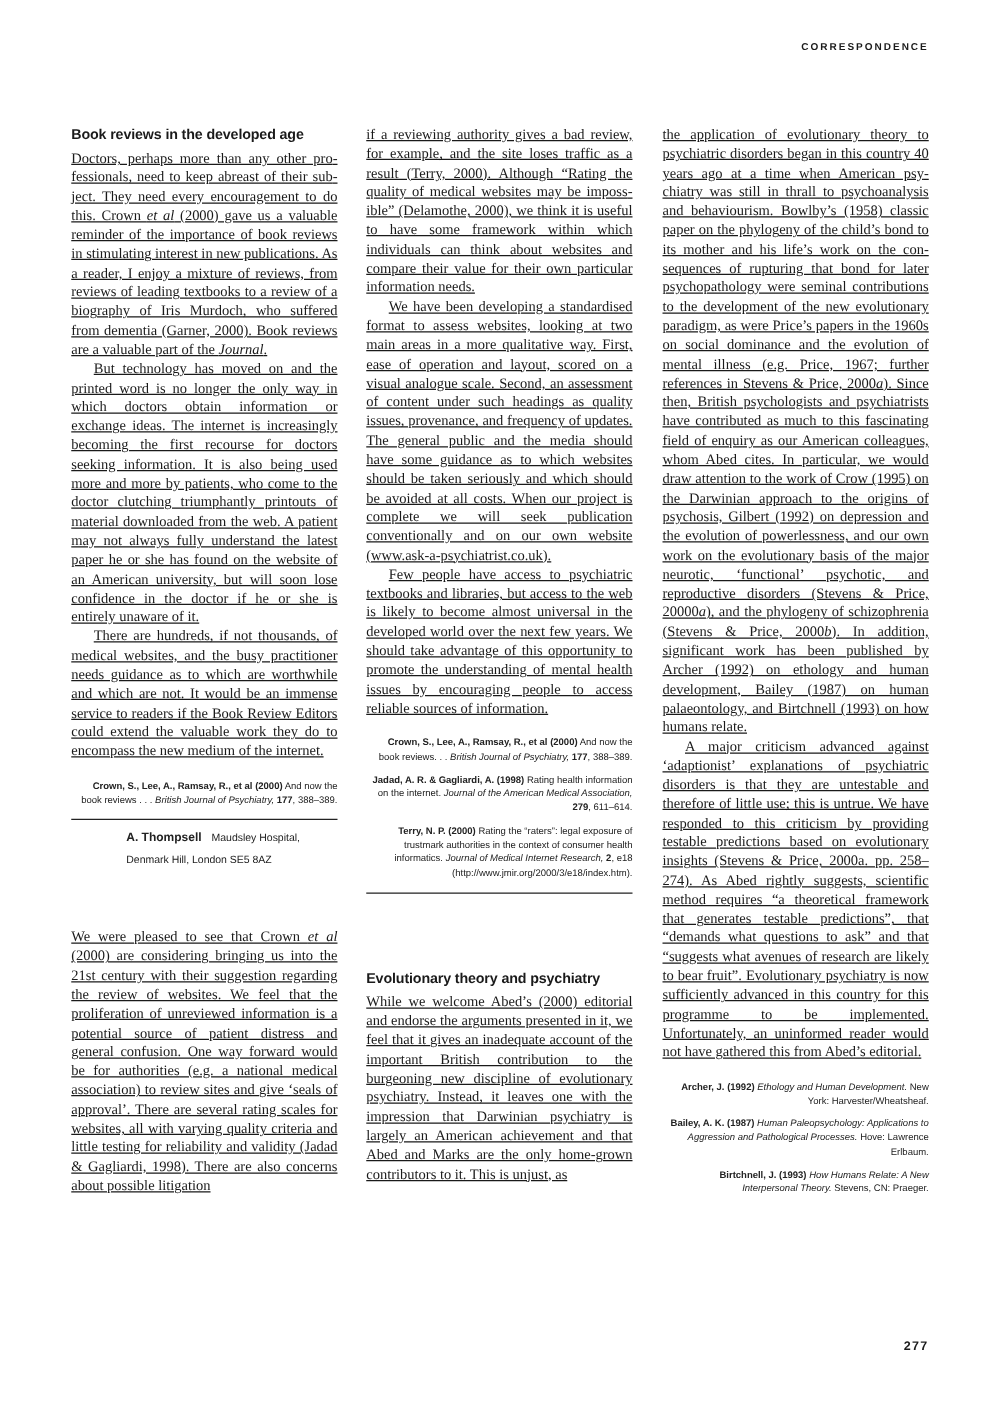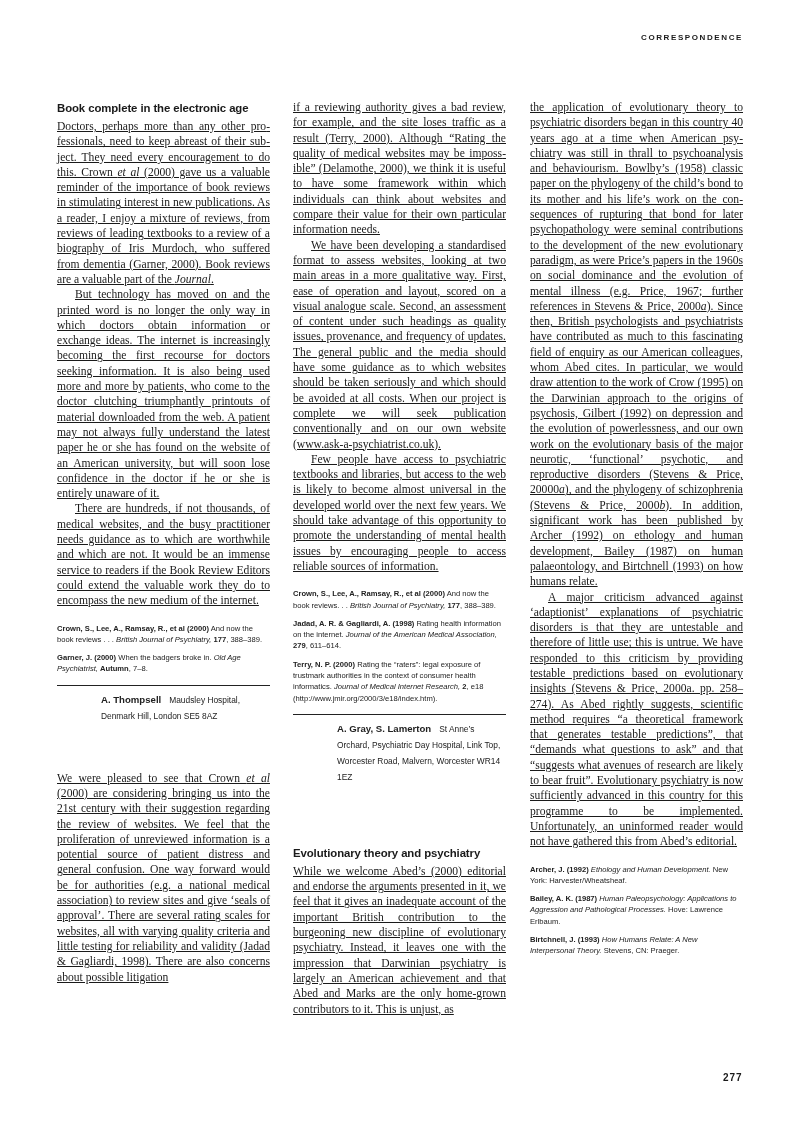--- a/index.html
+++ b/index.html
@@ -21,48 +21,47 @@
   .heading {
     font-family: "Liberation Sans", sans-serif; font-weight: bold;
     font-size: 11.4px; margin: 0 0 3px 0; line-height: 16px; letter-spacing: -0.1px;
   }
   .body {
     font-family: "Liberation Serif", serif; font-size: 11.6px; line-height: 15.3px;
     text-align: justify; hyphens: manual; margin: 0; text-decoration: underline;
   }
   .body p { margin: 0; }
   .body p.indent { text-indent: 18px; }
-  .refs { margin-top: 14px; }
+  .refs { margin-top: 14px; text-align: right; }
   .ref {
     font-family: "Liberation Sans", sans-serif; font-size: 7.6px; line-height: 11.3px;
     margin: 0 0 7px 0; color: #222;
   }
   .ref b { font-weight: bold; }
   .rule { border-top: 1px solid #222; margin: 10px 0 6px 0; }
   .sig {
     font-family: "Liberation Sans", sans-serif; font-size: 8.4px; line-height: 16px; color: #222; margin-left: 44px;
   }
   .sig b { font-size: 9.6px; font-weight: bold; margin-right: 8px; }
   i { font-style: italic; }
 </style>
 </head>
 <body>
 
 <div class="running-head">CORRESPONDENCE</div>
 
 <div class="col col1">
-  <h2 class="heading">Book complete in the electronic age</h2>
+  <h2 class="heading">Book reviews in the developed age</h2>
   <div class="body">
     <p>Doctors, perhaps more than any other pro­fessionals, need to keep abreast of their sub­ject. They need every encouragement to do this. Crown <i>et al</i> (2000) gave us a valuable reminder of the importance of book reviews in stimulating interest in new publications. As a reader, I enjoy a mixture of reviews, from reviews of leading textbooks to a re­view of a biography of Iris Murdoch, who suffered from dementia (Garner, 2000). Book reviews are a valuable part of the <i>Journal</i>.</p>
     <p class="indent">But technology has moved on and the printed word is no longer the only way in which doctors obtain information or exchange ideas. The internet is increasingly becoming the first recourse for doctors seeking information. It is also being used more and more by patients, who come to the doctor clutching triumphantly printouts of material downloaded from the web. A patient may not always fully understand the latest paper he or she has found on the website of an American university, but will soon lose confidence in the doctor if he or she is entirely unaware of it.</p>
     <p class="indent">There are hundreds, if not thousands, of medical websites, and the busy practitioner needs guidance as to which are worthwhile and which are not. It would be an immense service to readers if the Book Review Editors could extend the valuable work they do to encompass the new medium of the internet.</p>
   </div>
   <div class="refs">
     <div class="ref"><b>Crown, S., Lee, A., Ramsay, R., et al (2000)</b> <span>And now the book reviews . . .</span> <i>British Journal of Psychiatry,</i> <b>177</b><span>, 388–389.</span></div>
-    <div class="ref"><b>Garner, J. (2000)</b> <span>When the badgers broke in.</span> <i>Old Age Psychiatrist,</i> <b>Autumn</b><span>, 7–8.</span></div>
   </div>
   <div class="rule"></div>
   <div class="sig"><b>A. Thompsell</b><span>Maudsley Hospital, Denmark Hill, London SE5 8AZ</span></div>
 
   <div class="body" style="margin-top:47px;">
     <p>We were pleased to see that Crown <i>et al</i> (2000) are considering bringing us into the 21st century with their suggestion re­garding the review of websites. We feel that the proliferation of unreviewed information is a potential source of patient distress and general confusion. One way forward would be for authorities (e.g. a national medical association) to review sites and give ‘seals of approval’. There are several rating scales for websites, all with varying quality cri­teria and little testing for reliability and validity (Jadad &amp; Gagliardi, 1998). There are also concerns about possible litigation</p>
   </div>
 </div>
 
 <div class="col col2">
@@ -70,21 +69,20 @@
     <p>if a reviewing authority gives a bad review, for example, and the site loses traffic as a result (Terry, 2000). Although “Rating the quality of medical websites may be imposs­ible” (Delamothe, 2000), we think it is useful to have some framework within which individuals can think about websites and compare their value for their own particular information needs.</p>
     <p class="indent">We have been developing a standardised format to assess websites, looking at two main areas in a more qualitative way. First, ease of operation and layout, scored on a visual analogue scale. Second, an assessment of content under such headings as quality issues, provenance, and frequency of updates. The general public and the media should have some guidance as to which websites should be taken seriously and which should be avoided at all costs. When our project is complete we will seek publication conventionally and on our own website (www.ask-a-psychiatrist.co.uk).</p>
     <p class="indent">Few people have access to psychiatric textbooks and libraries, but access to the web is likely to become almost universal in the developed world over the next few years. We should take advantage of this opportunity to promote the understanding of mental health issues by encouraging people to access reliable sources of information.</p>
   </div>
   <div class="refs">
     <div class="ref"><b>Crown, S., Lee, A., Ramsay, R., et al (2000)</b> <span>And now the book reviews. . .</span> <i>British Journal of Psychiatry,</i> <b>177</b><span>, 388–389.</span></div>
     <div class="ref"><b>Jadad, A. R. &amp; Gagliardi, A. (1998)</b> <span>Rating health information on the internet.</span> <i>Journal of the American Medical Association,</i> <b>279</b><span>, 611–614.</span></div>
     <div class="ref"><b>Terry, N. P. (2000)</b> <span>Rating the “raters”: legal exposure of trustmark authorities in the context of consumer health informatics.</span> <i>Journal of Medical Internet Research,</i> <b>2</b><span>, e18 (http://www.jmir.org/2000/3/e18/index.htm).</span></div>
   </div>
   <div class="rule"></div>
-  <div class="sig"><b>A. Gray, S. Lamerton</b><span>St Anne’s Orchard, Psychiatric Day Hospital, Link Top, Worcester Road, Malvern, Worcester WR14 1EZ</span></div>
 
   <h2 class="heading" style="margin-top:60px;">Evolutionary theory and psychiatry</h2>
   <div class="body">
     <p>While we welcome Abed’s (2000) editorial and endorse the arguments presented in it, we feel that it gives an inadequate account of the important British contribution to the burgeoning new discipline of evolution­ary psychiatry. Instead, it leaves one with the impression that Darwinian psychiatry is largely an American achievement and that Abed and Marks are the only home-grown contributors to it. This is unjust, as</p>
   </div>
 </div>
 
 <div class="col col3">
   <div class="body">
     <p>the application of evolutionary theory to psychiatric disorders began in this country 40 years ago at a time when American psy­chiatry was still in thrall to psychoanalysis and behaviourism. Bowlby’s (1958) classic paper on the phylogeny of the child’s bond to its mother and his life’s work on the con­sequences of rupturing that bond for later psychopathology were seminal contribu­tions to the development of the new evolu­tionary paradigm, as were Price’s papers in the 1960s on social dominance and the evo­lution of mental illness (e.g. Price, 1967; further references in Stevens &amp; Price, 2000<i>a</i>). Since then, British psychologists and psychiatrists have contributed as much to this fascinating field of enquiry as our American colleagues, whom Abed cites. In particular, we would draw attention to the work of Crow (1995) on the Darwinian approach to the origins of psychosis, Gilbert (1992) on depression and the evolution of powerlessness, and our own work on the evolutionary basis of the major neurotic, ‘functional’ psychotic, and reproductive disorders (Stevens &amp; Price, 20000<i>a</i>), and the phylogeny of schizophrenia (Stevens &amp; Price, 2000<i>b</i>). In addition, significant work has been published by Archer (1992) on ethology and human development, Bailey (1987) on human palaeontology, and Birtchnell (1993) on how humans relate.</p>

